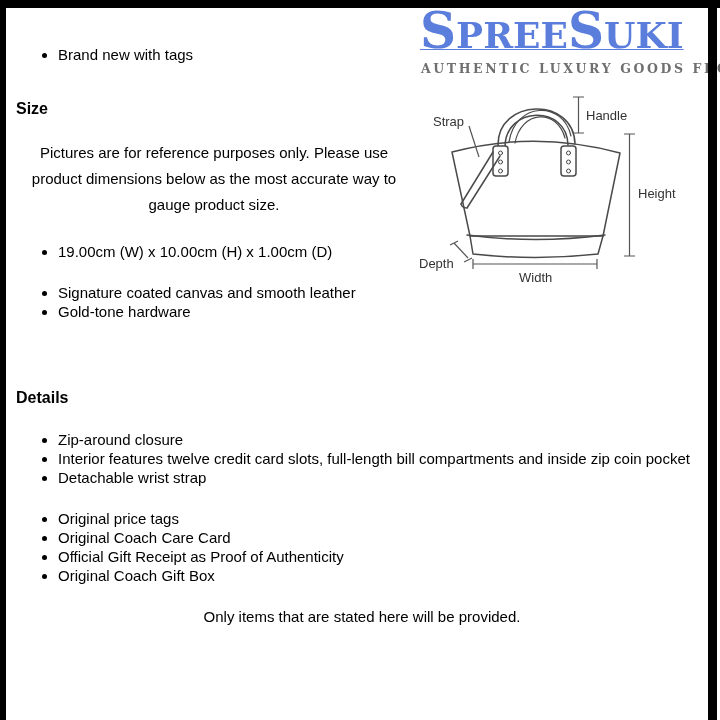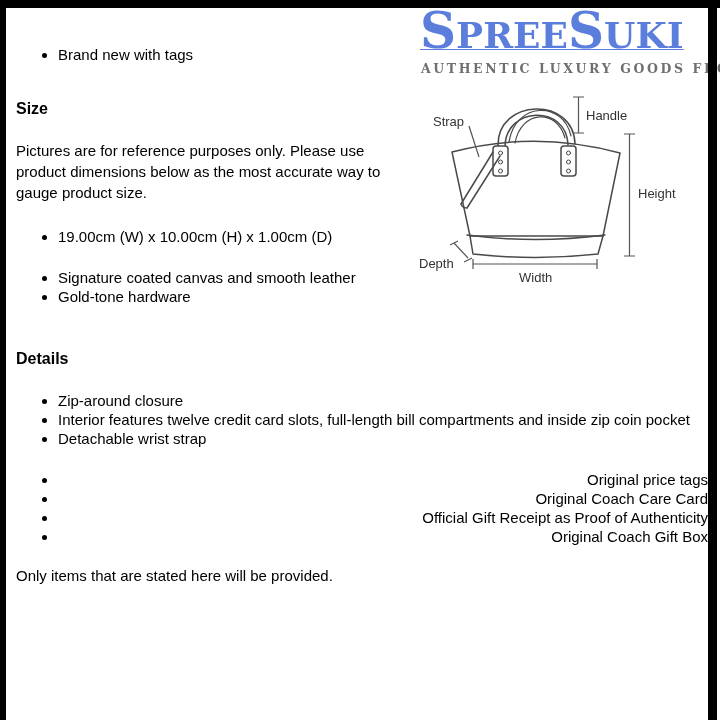--- a/index.html
+++ b/index.html
@@ -16,32 +16,32 @@
   
   .border-top    { position:absolute; top:0; left:0; width:720px; height:8px;  background:#000000; z-index:10; }
   .border-left   { position:absolute; top:0; left:0; width:6px;  height:720px; background:#000000; z-index:10; }
   .border-right  { position:absolute; top:0; right:3px; width:9px; height:720px; background:#000000; z-index:10; }
 
   
   .content { position:absolute; left:16px; top:22px; width:692px; z-index:1; }
   h3.sec-heading { font-size:16px; line-height:18px; font-weight:bold; color:#000; }
   ul.sec-list { list-style:disc outside; margin:23px 0 0; padding-left:42px; }
   ul.sec-list li { line-height:19px; }
-  p.body-text { line-height:21px; }
+  p.body-text { line-height:26px;text-align:center; }
 
   .mt-condition-list { margin-top:23px !important; }
   .mt-size-head     { margin-top:36px; }
   .mt-size-para     { margin-top:22px; max-width:396px; }
   .mt-size-list     { margin-top:24px !important; }
   .mt-material-head { margin-top:49px; }
   .mt-material-list { margin-top:22px !important; }
-  .mt-details-head  { margin-top:44px; }
+  .mt-details-head  { margin-top:68px; }
   .mt-details-list  { margin-top:23px !important; }
   .mt-what-head     { margin-top:24px; }
-  .mt-what-list     { margin-top:22px !important;text-align:right; }
+  .mt-what-list     { margin-top:22px !important; }
   .mt-footer        { margin-top:19px; }
 
   
   .logo {
     position:absolute; left:420px; top:6px; z-index:1;
     font-family:"DejaVu Serif","Liberation Serif",serif;
     font-weight:bold; color:#5b7edc;
     white-space:nowrap; line-height:1;text-decoration:underline;
   }
   .logo .cap   { font-size:50px; }

